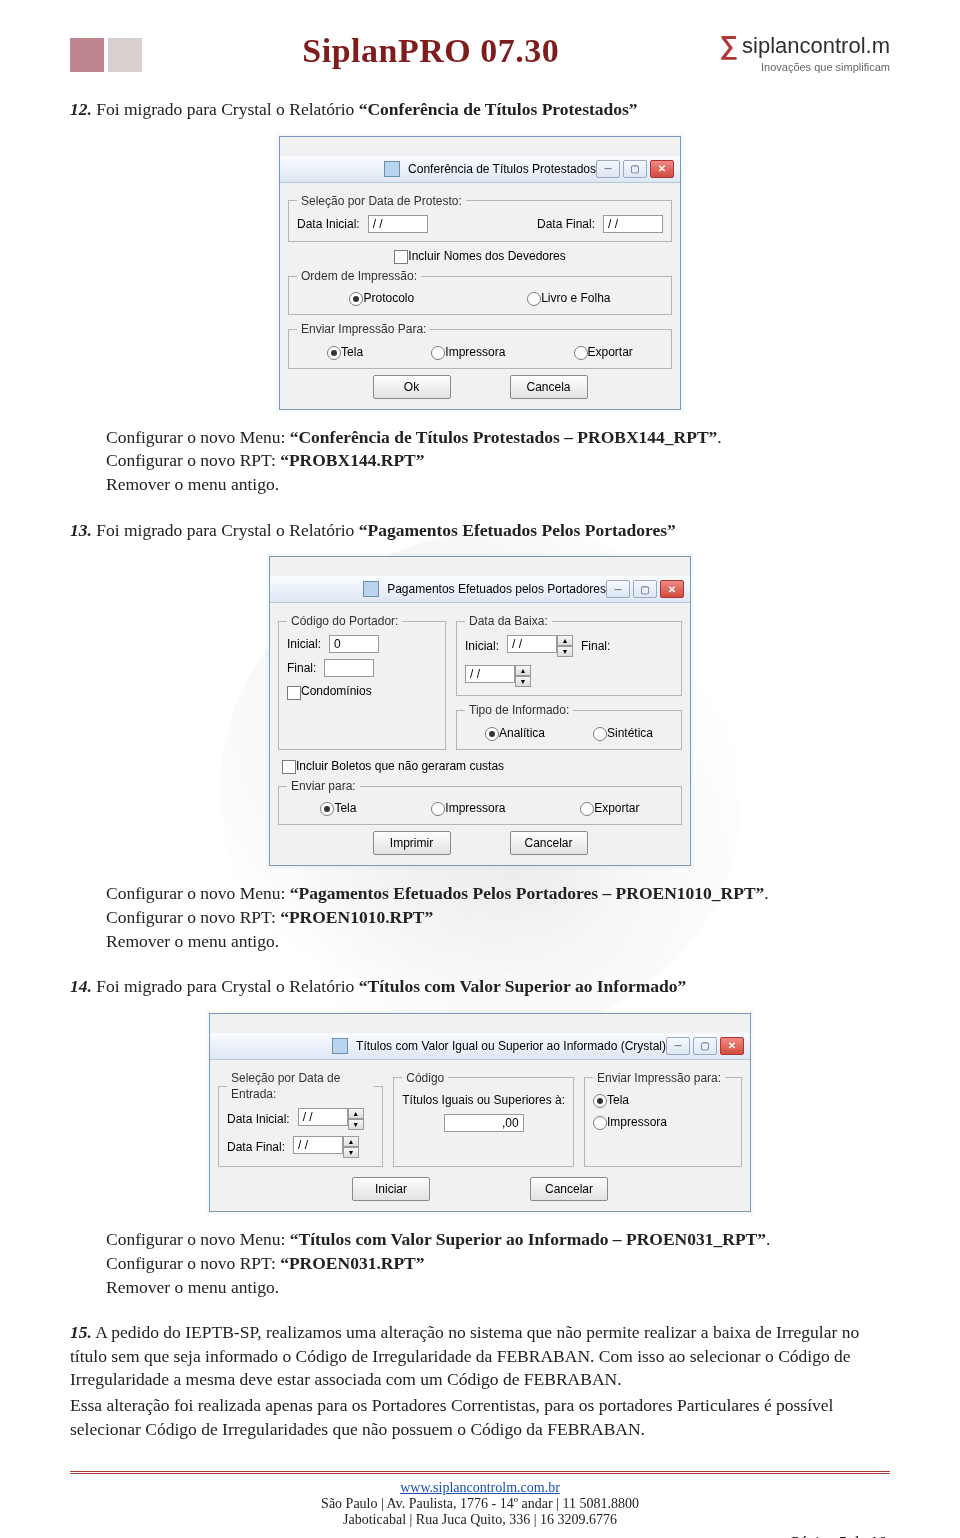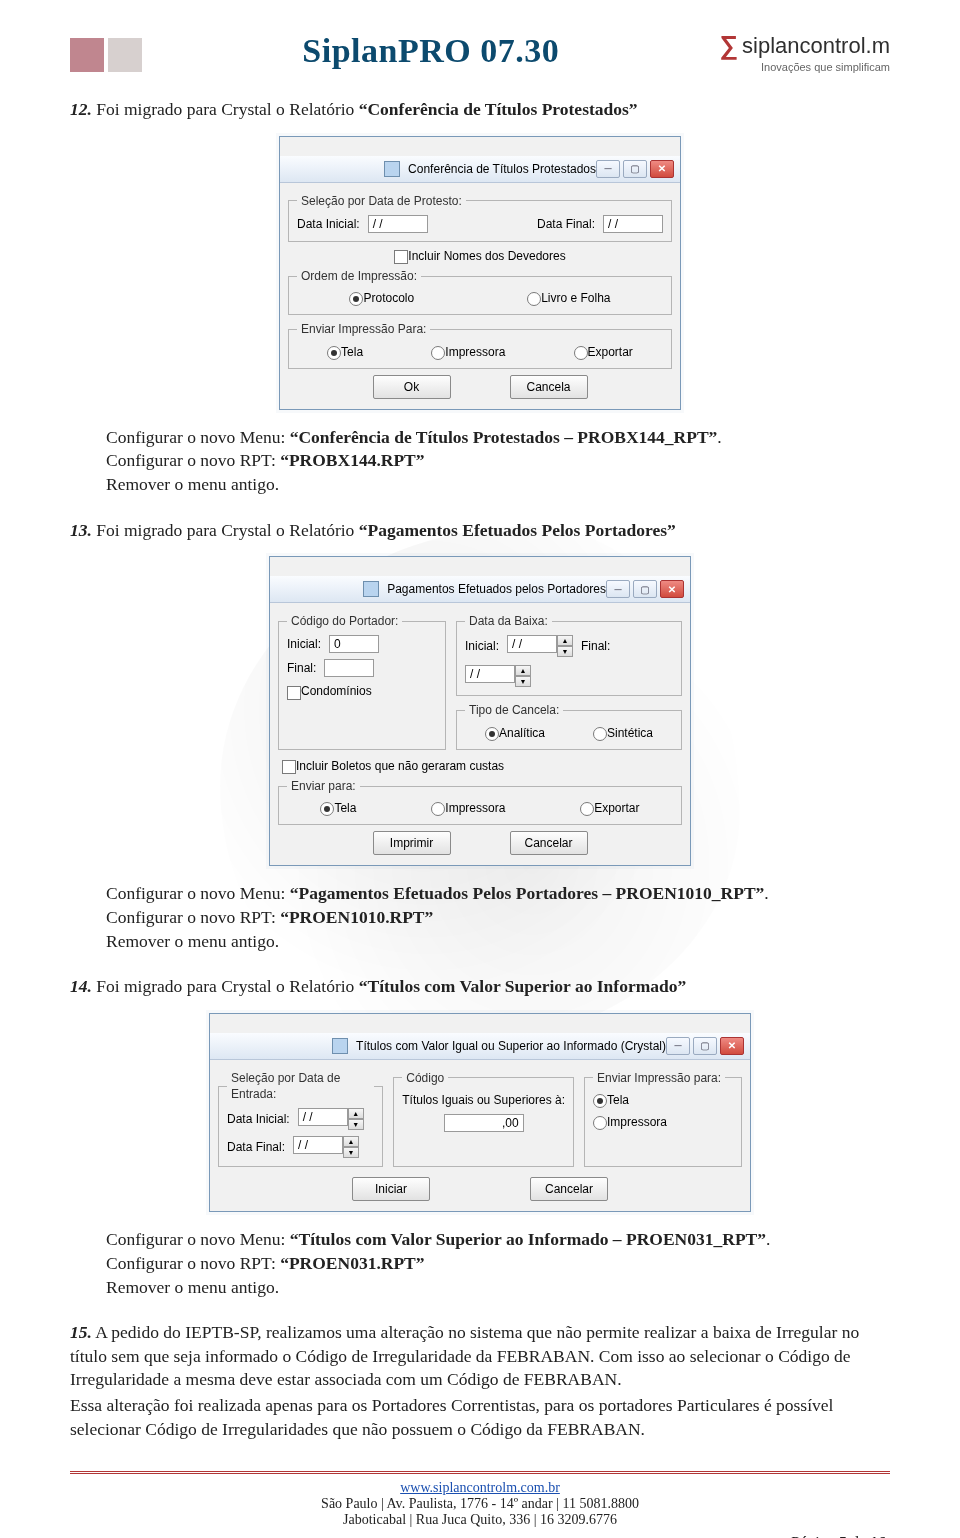--- a/index.html
+++ b/index.html
@@ -43,21 +43,21 @@
     display: flex;
     gap: 4px;
     margin-top: 8px;
   }
   .logo-left .sq1 { width: 34px; height: 34px; background: #c0868f; }
   .logo-left .sq2 { width: 34px; height: 34px; background: #d7d0cf; }
   .logo-left-wrap { display:flex; flex-direction:column; gap:4px; }
   .title {
     font-size: 34px;
     font-weight: bold;
-    color: #0c4a6e;
+    color: #7f1d1d;
     letter-spacing: 0.5px;
     margin-top: 2px;
   }
   .logo-right { text-align: right; }
   .logo-right .brand {
     font-size: 22px; color: #2f2f2f; font-weight: 500;
     font-family: Arial, sans-serif;
     display:flex; align-items:center; gap:4px; justify-content:flex-end;
   }
   .logo-right .brand .sigma {
@@ -296,21 +296,21 @@
                 <span class="spin">
                     <span class="txt w50">/ /</span>
                     <span class="btns">
                       <span class="b">▲</span>
                       <span class="b">▼</span>
                     </span>
                   </span>
               </div>
             </fieldset>
             <fieldset class="grp">
-              <legend>Tipo de Cancela:</legend>
+              <legend>Tipo de Informado:</legend>
               <div class="row" style="justify-content:space-around;">
                 <span class="rad sel">
                     <span class="dot"></span>
                     <span>Analítica</span>
                   </span>
                 <span class="rad">
                     <span class="dot"></span>
                     <span>Sintética</span>
                   </span>
               </div>

